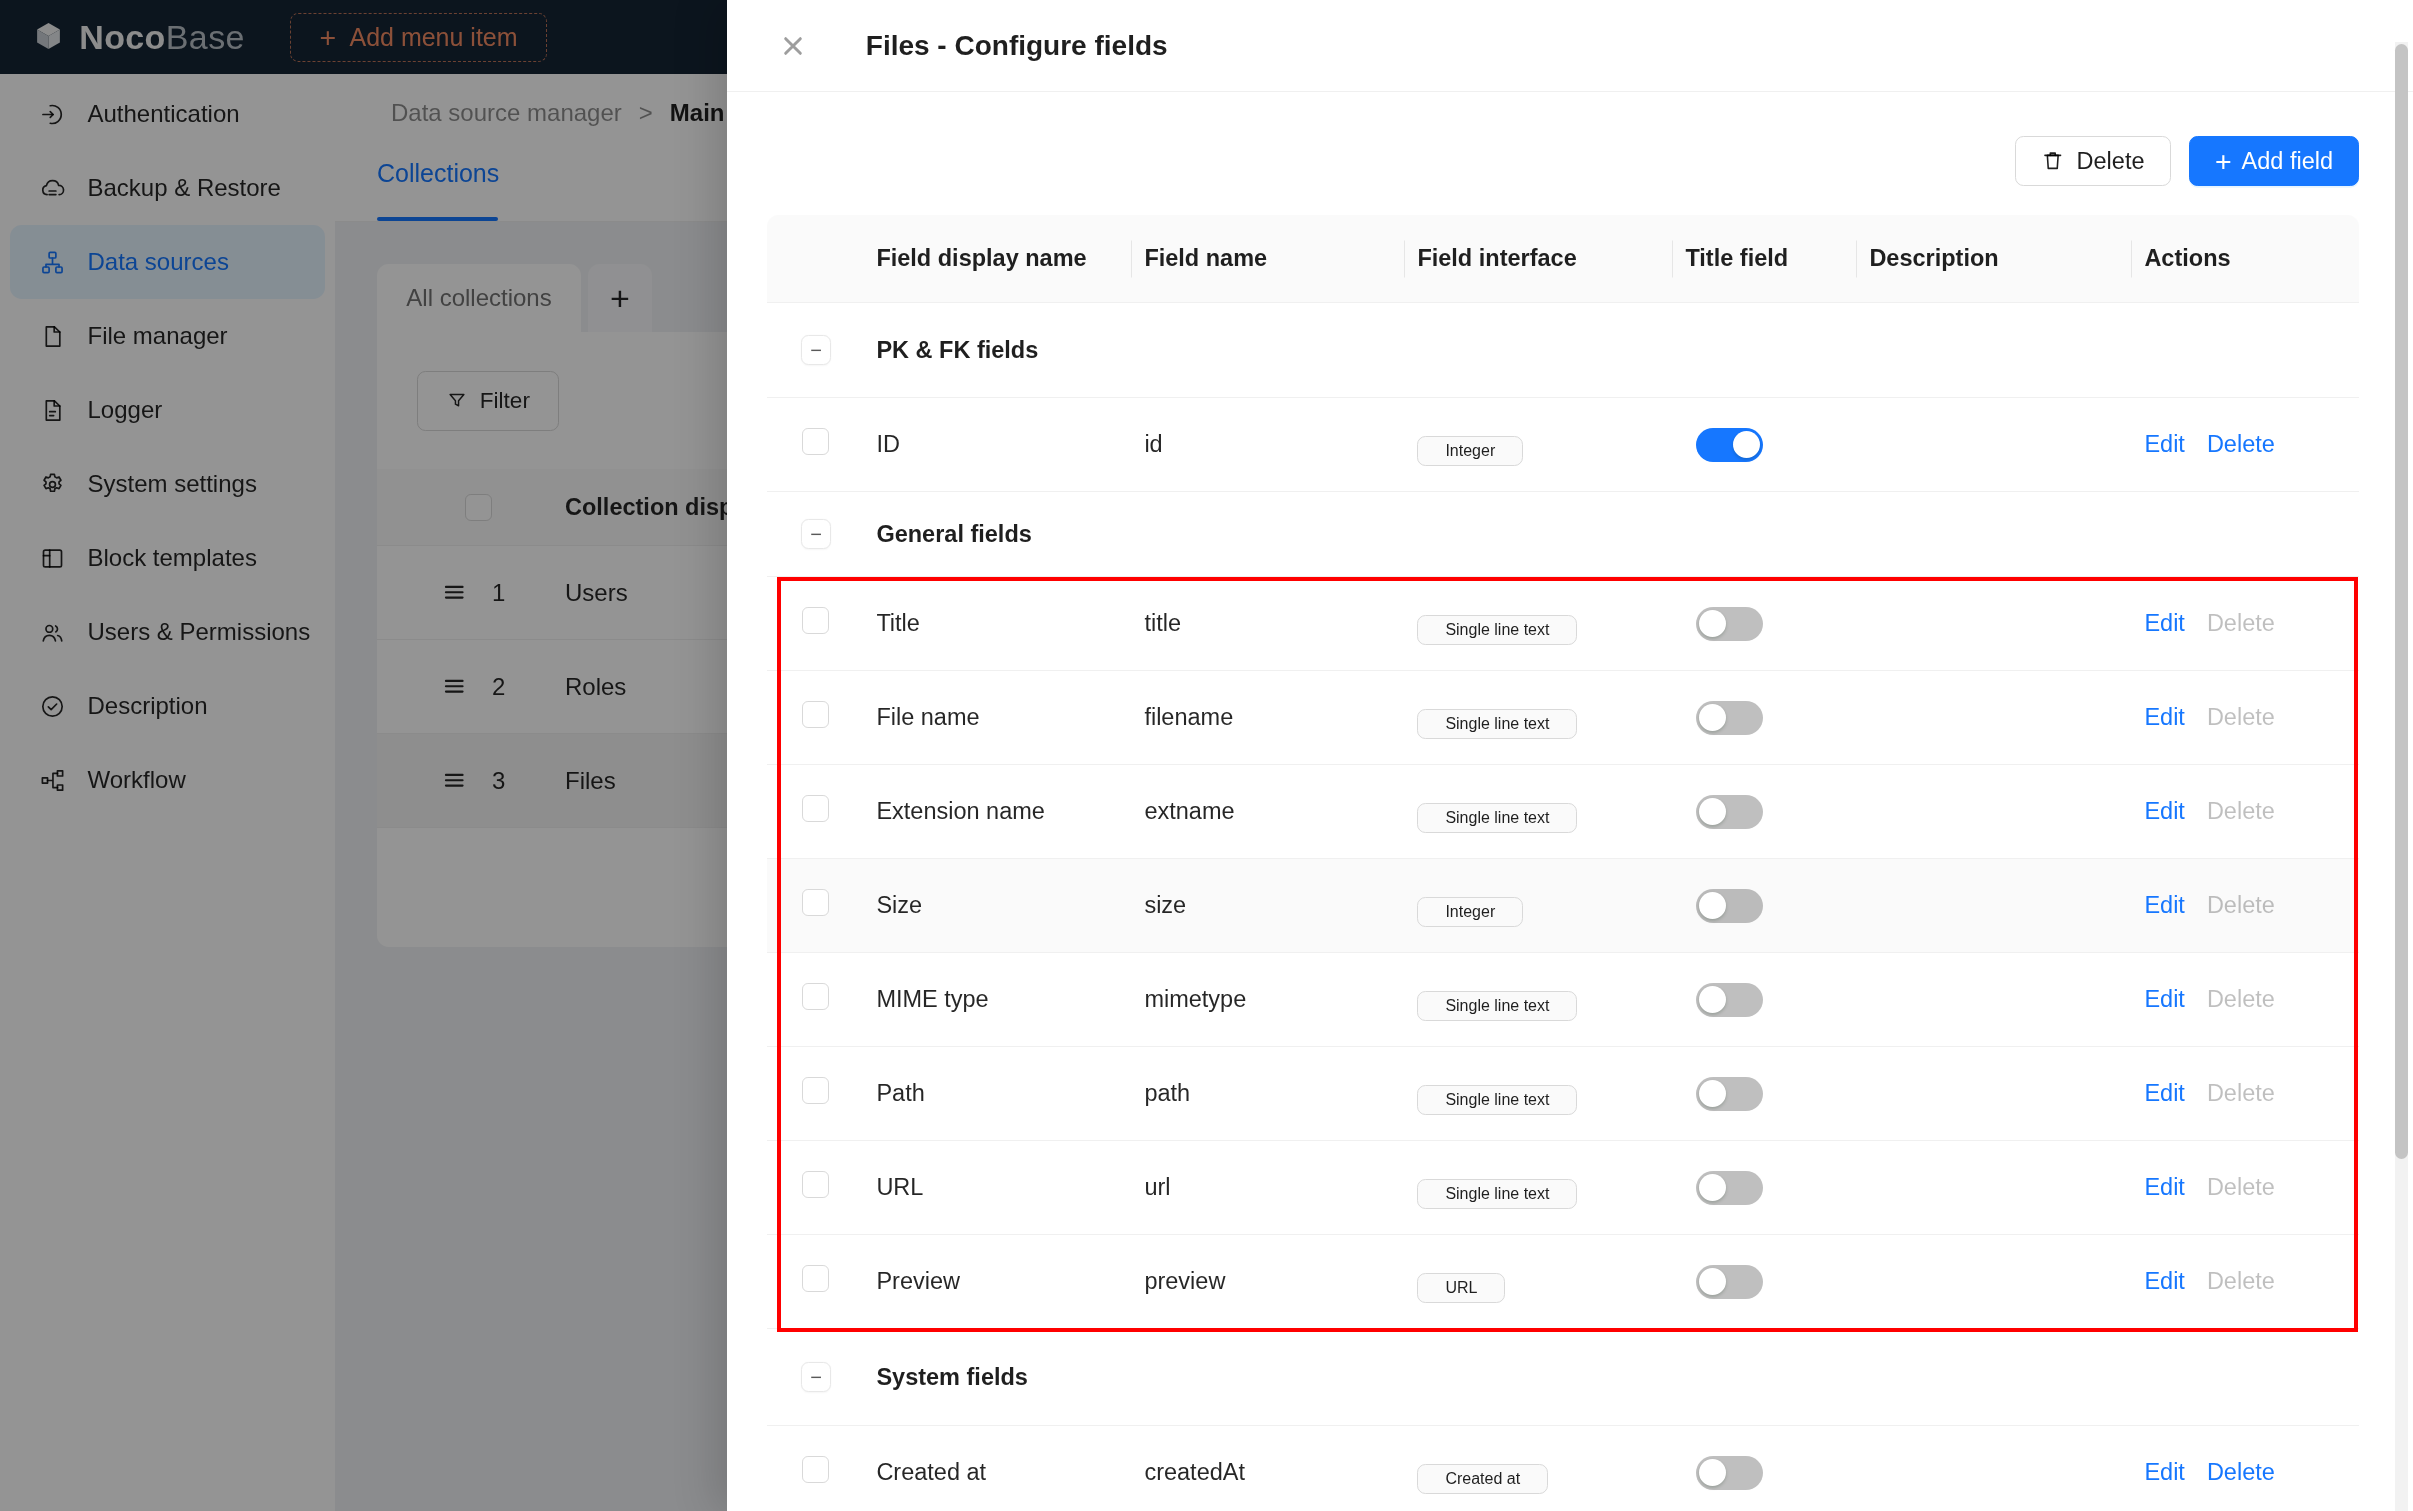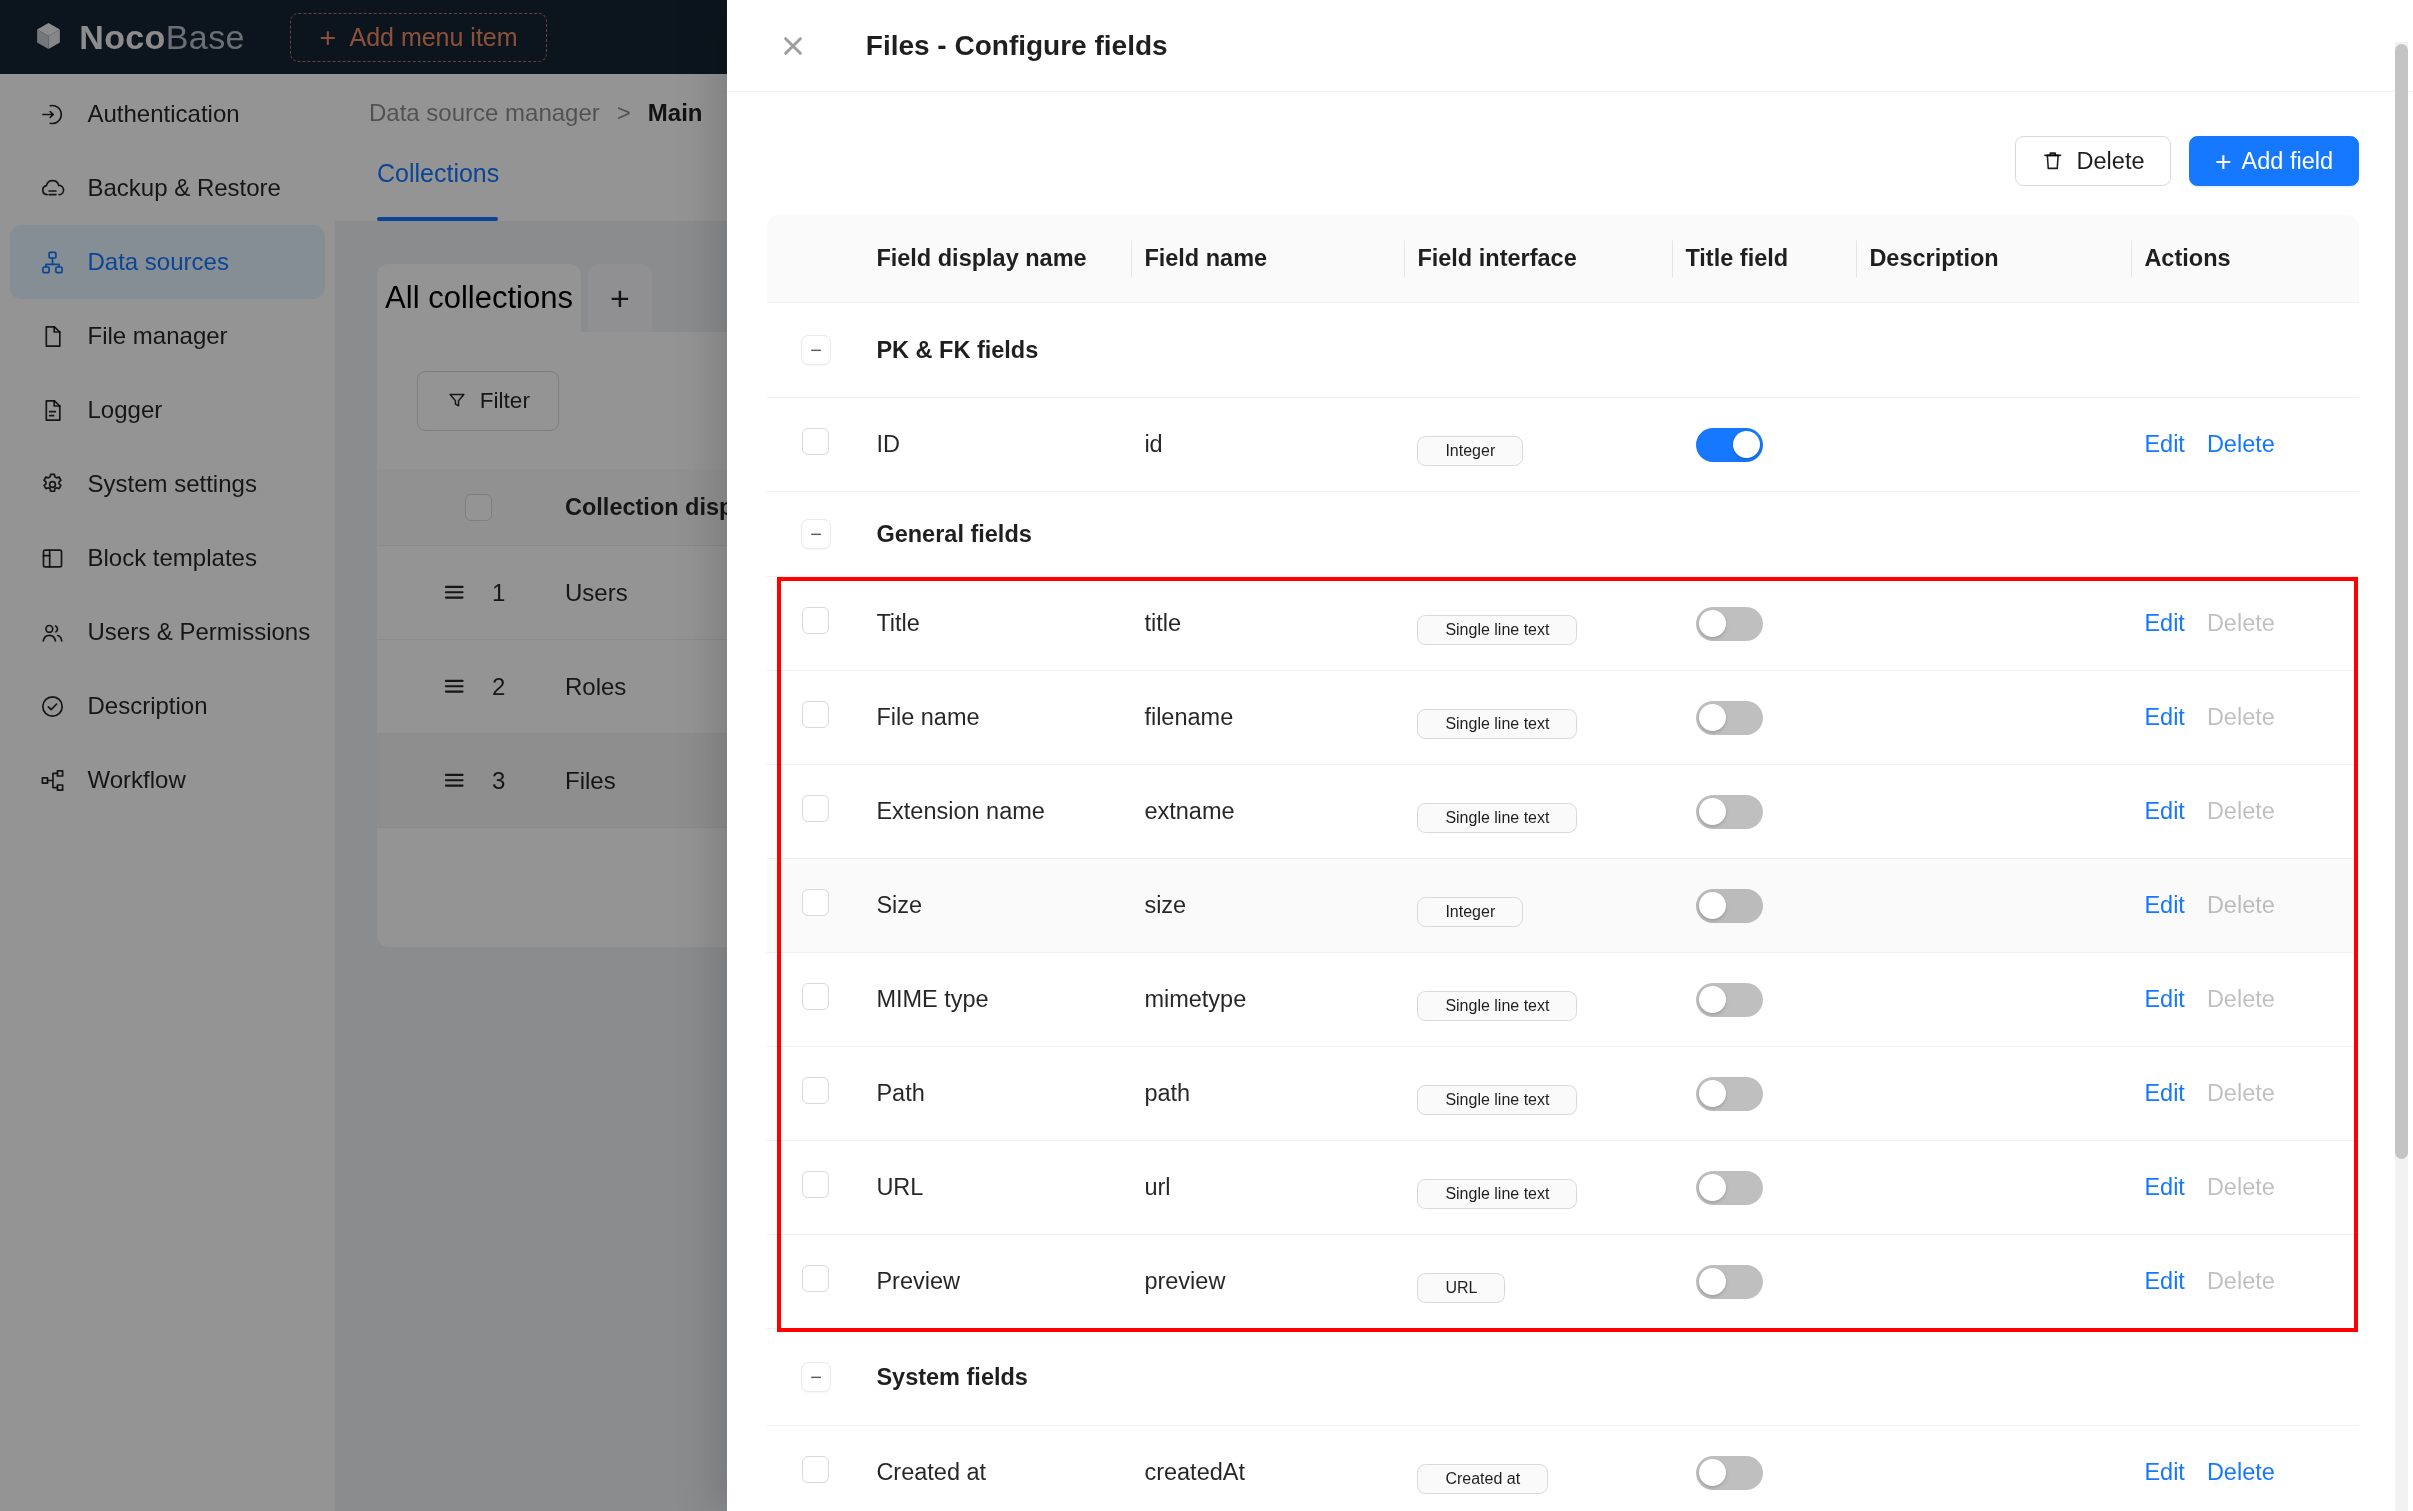--- a/index.html
+++ b/index.html
@@ -41,32 +41,32 @@
     font-size: 24px; color: rgba(0,0,0,0.85); cursor: pointer;
   }
   .side-item svg { width: 27px; height: 27px; flex: 0 0 27px; }
   .side-item.active { background: #e6f4ff; color: #1677ff; }
 
   
   .page-header {
     position: absolute; left: 335px; top: 74px; right: 0; height: 148px;
     background: #ffffff; border-bottom: 0.8px solid #f0f0f0; z-index: 1;
   }
-  .breadcrumb { position: absolute; left: 34px; top: 25px; display: flex; gap: 17px; font-size: 24px; align-items: center; }
+  .breadcrumb { position: absolute; left: 56px; top: 25px; display: flex; gap: 17px; font-size: 24px; align-items: center; }
   .bc-section { color: rgba(0,0,0,0.45); }
   .bc-sep { color: rgba(0,0,0,0.45); }
   .bc-current { color: rgba(0,0,0,0.88); font-weight: 600; }
   .page-tab { position: absolute; left: 42px; top: 85px; font-size: 25px; color: #1677ff; cursor: pointer; }
   .page-tab-underline { position: absolute; left: 42px; bottom: 0px; width: 121px; height: 4.2px; background: #1677ff; border-radius: 2.5px; }
 
   .tab-all {
     position: absolute; left: 377px; top: 264px; width: 204px; height: 68px;
     background: #ffffff; border-radius: 11.7px 11.7px 0 0;
     display: flex; align-items: center; justify-content: center;
-    font-size: 31px; color: #000000; z-index: 1; cursor: pointer;
+    font-size: 24px; color: #737373; z-index: 1; cursor: pointer;
   }
   .tab-add {
     position: absolute; left: 588px; top: 264px; width: 64px; height: 68px;
     background: rgba(255,255,255,0.55); border-radius: 11.7px 11.7px 0 0;
     display: flex; align-items: center; justify-content: center;
     font-size: 34px; font-weight: 300; color: rgba(0,0,0,0.85); z-index: 1; cursor: pointer;
   }
   .card {
     position: absolute; left: 377px; top: 332px; width: 1173px; height: 615px;
     background: #ffffff; border-radius: 0 11.7px 11.7px 11.7px; z-index: 1;

